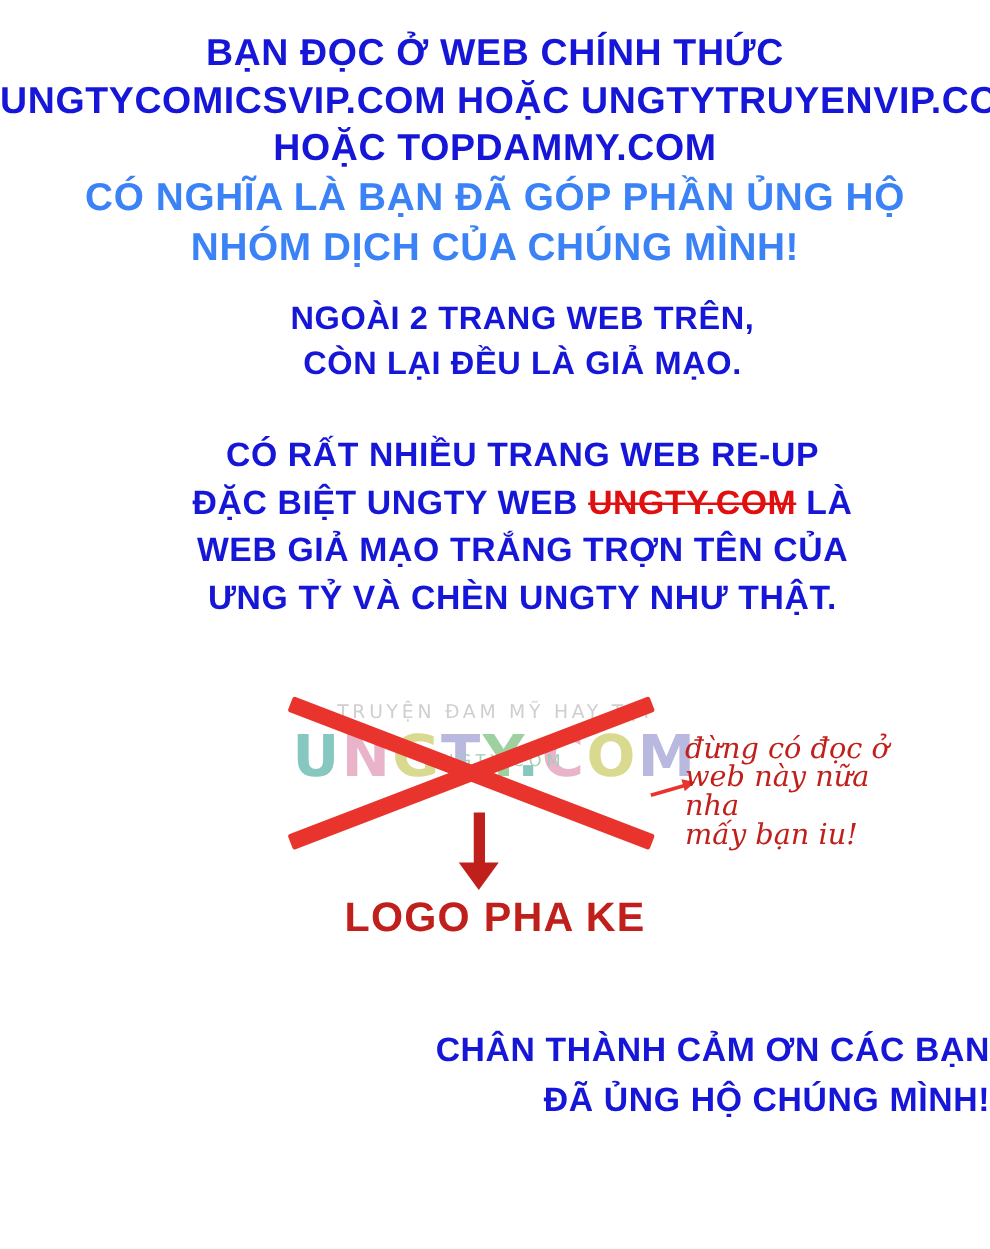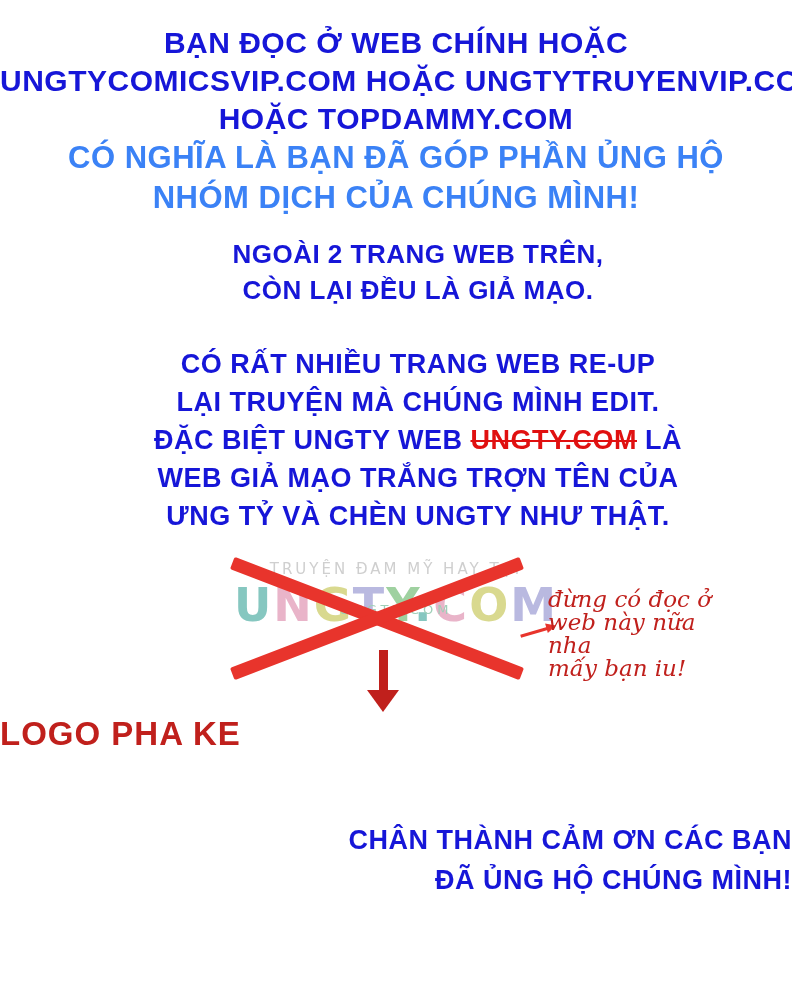--- a/index.html
+++ b/index.html
@@ -156,21 +156,21 @@
     border-left: 16px solid transparent;
     border-right: 16px solid transparent;
     border-top: 22px solid #c0201c;
   }
 
   .logo-fake-label {
     position: absolute;
     left: 0;
     right: 0;
     top: 715px;
-    text-align: left;
+    text-align: center;
     font-size: 33px;
     font-weight: 700;
     color: #c0201c;
     letter-spacing: 1px;
     font-family: "Liberation Sans", sans-serif;
   }
 
   
   .side-note {
     position: absolute;
@@ -219,39 +219,38 @@
     color: #1616d8;
     line-height: 40px;
   }
 </style>
 </head>
 <body>
 
 <div class="page">
 
   <div class="block" style="top:24px;">
-    <span class="line h1">BẠN ĐỌC Ở WEB CHÍNH HOẶC</span>
+    <span class="line h1">BẠN ĐỌC Ở WEB CHÍNH THỨC</span>
     <span class="line h1">
       <span>UNGTYCOMICSVIP.COM</span><span> HOẶC </span><span>UNGTYTRUYENVIP.COM</span>
     </span>
     <span class="line h1">
       <span>HOẶC </span><span class="red">TOPDAMMY.COM</span>
     </span>
     <span class="line h2">CÓ NGHĨA LÀ BẠN ĐÃ GÓP PHẦN ỦNG HỘ</span>
     <span class="line h2">NHÓM DỊCH CỦA CHÚNG MÌNH!</span>
   </div>
 
   <div class="block" style="top:236px;">
     <span class="line body-line">NGOÀI 2 TRANG WEB TRÊN,</span>
     <span class="line body-line">CÒN LẠI ĐỀU LÀ GIẢ MẠO.</span>
   </div>
 
   <div class="block" style="top:345px;">
     <span class="line body-line big">CÓ RẤT NHIỀU TRANG WEB RE-UP</span>
-    <span class="line body-line big">LẠI TRUYỆN MÀ CHÚNG MÌNH EDIT.</span>
     <span class="line body-line big">
       <span>ĐẶC BIỆT UNGTY WEB </span><span class="strike">UNGTY.COM</span><span> LÀ</span>
     </span>
     <span class="line body-line big">WEB GIẢ MẠO TRẮNG TRỢN TÊN CỦA</span>
     <span class="line body-line big">ƯNG TỶ VÀ CHÈN UNGTY NHƯ THẬT.</span>
   </div>
 
   <div class="logo-area">
     <div class="logo-sub">TRUYỆN ĐAM MỸ HAY TẠI</div>
     <div class="logo-main">

